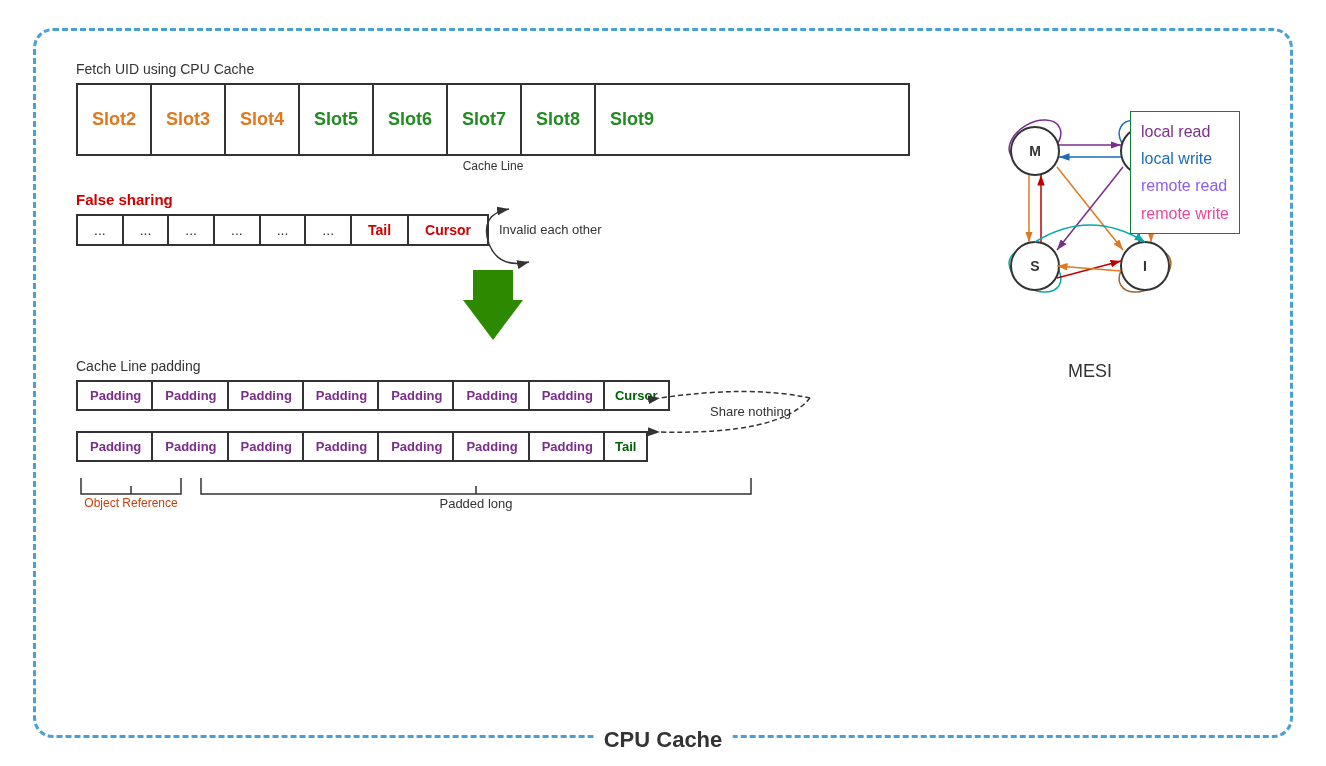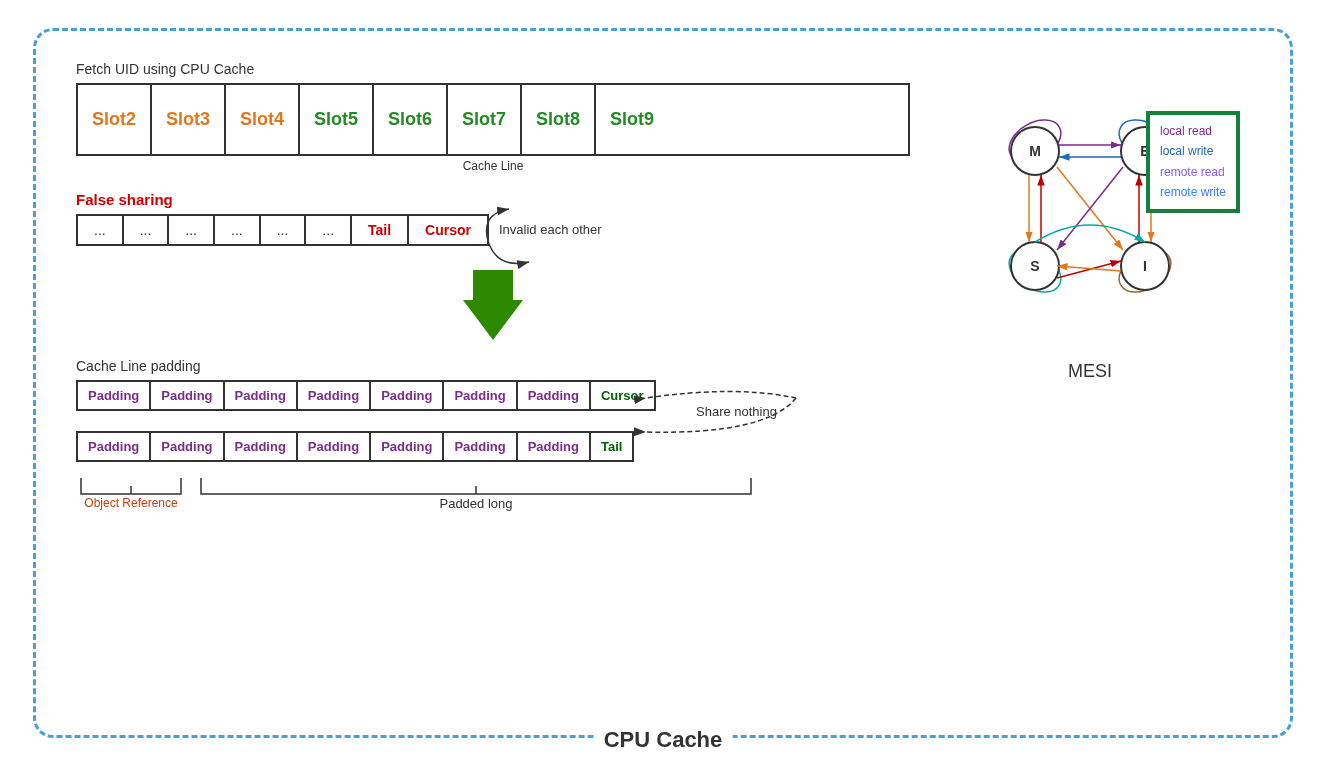--- a/index.html
+++ b/index.html
@@ -126,48 +126,48 @@
       position: relative;
     }
     .padding-cell {
       padding: 6px 10px;
       border-right: 2px solid #333;
       font-size: 13px;
       font-weight: bold;
       white-space: nowrap;
     }
     .padding-cell:last-child { border-right: none; }
-    .padding-cell.pad-color { color: #7b2d8b; }
+    .padding-cell.pad-color { color: #7b2d8b; padding-left: 12px; }
     .padding-cell.cursor-pad { color: #006400; font-weight: bold; }
     .padding-cell.tail-pad { color: #006400; font-weight: bold; }
     .mesi-svg {
       width: 280px;
       height: 280px;
     }
     .mesi-label {
       font-size: 18px;
       font-weight: normal;
       color: #333;
       text-align: center;
       margin-top: 6px;
     }
     .mesi-legend {
-      border: 4px solid #15803d;
+      border: 1px solid #15803d;
       padding: 6px 10px;
-      font-size: 12px;
+      font-size: 16px;
       line-height: 1.7;
       position: absolute;
       top: 40px;
       right: -10px;
       background: #fff;
     }
     .legend-purple { color: #7b2d8b; }
     .legend-blue { color: #1a6abf; }
     .legend-orange { color: #8b5cf6; }
-    .legend-red { color: #3b82f6; }
+    .legend-red { color: #ec4899; }
   </style>
 </head>
 <body>
 
 <div class="outer-container">
   <span class="bottom-label">CPU Cache</span>
 
   <div class="main-content">
 
     <div class="left-panel">

